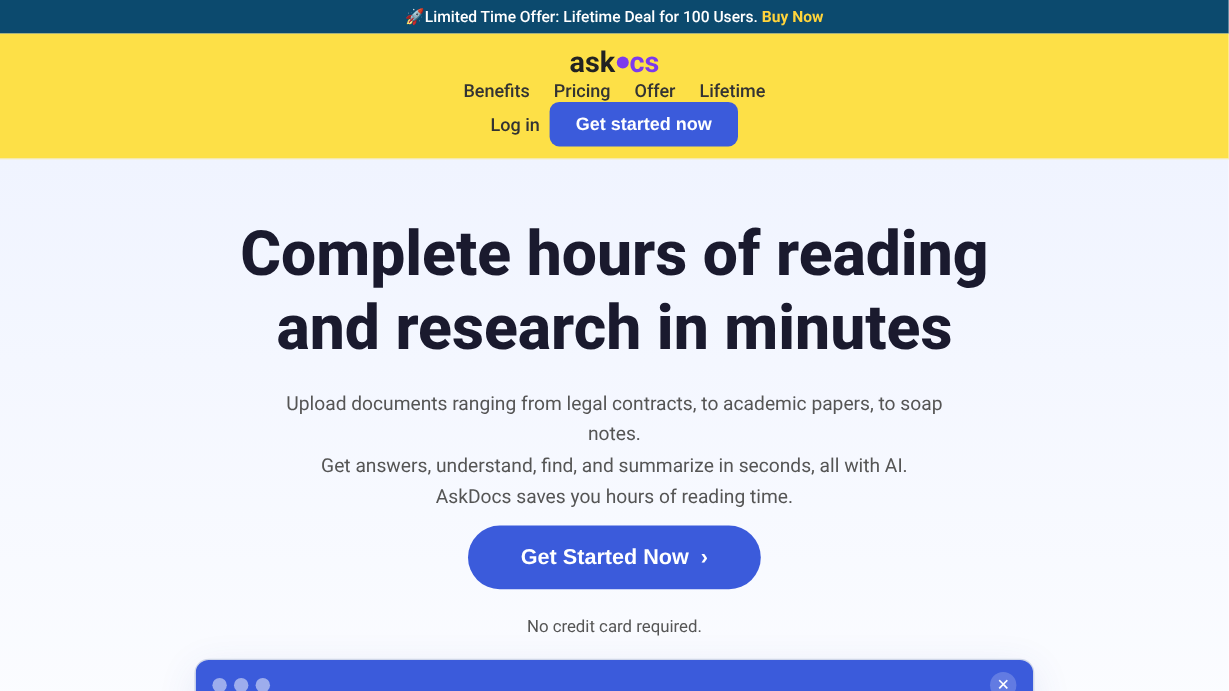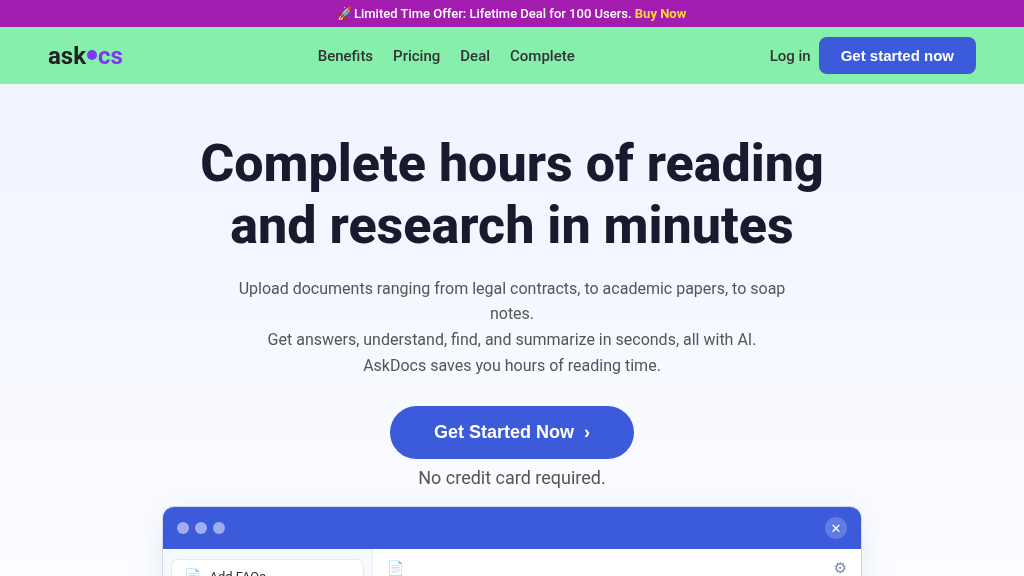--- a/index.html
+++ b/index.html
@@ -1,40 +1,41 @@
 <!DOCTYPE html>
 <html><head>
   <meta charset="utf-8">
   <style>
     * { margin: 0; padding: 0; box-sizing: border-box; }
     body { font-family: -apple-system, BlinkMacSystemFont, 'Segoe UI', Roboto, sans-serif; background: #fff; width: 1024px; height: 576px; overflow: hidden; }
 
     
     .top-banner {
-      background: #a21caf;
+      background: #0c4a6e;
       color: #fff;
       text-align: center;
       padding: 6px 12px;
       font-size: 13px;
       font-weight: 500;
     }
     .top-banner .buy-now {
       color: #ffd43b;
       font-weight: 700;
       cursor: pointer;
     }
 
     
     nav {
       display: flex;
       align-items: center;
       justify-content: space-between;
       padding: 10px 48px;
-      background: #86efac;
+      background: #fde047;
       border-bottom: 1px solid #f0f0f0;
+      flex-direction: column;
     }
     .logo {
       font-size: 24px;
       font-weight: 700;
       color: #222;
     }
     .logo span.highlight {
       color: #7c3aed;
     }
     .logo .dot {
@@ -94,42 +95,42 @@
       font-weight: 800;
       color: #1a1a2e;
       line-height: 1.2;
       max-width: 700px;
       margin: 0 auto 18px;
     }
     .hero p {
       font-size: 16px;
       color: #555;
       max-width: 560px;
-      margin: 0 auto 28px;
+      margin: 0 auto 12px;
       line-height: 1.6;
     }
     .btn-get-started-hero {
       background: #3b5bdb;
       color: #fff;
       border: none;
       padding: 16px 44px;
       border-radius: 50px;
       font-size: 18px;
       font-weight: 700;
       cursor: pointer;
       display: inline-flex;
       align-items: center;
       gap: 10px;
     }
     .btn-get-started-hero .arrow {
       font-size: 18px;
     }
     .no-credit {
-      margin-top: 8px;
-      font-size: 18px;
+      margin-top: 24px;
+      font-size: 14px;
       color: #555;
     }
 
     
     .app-mockup {
       width: 700px;
       margin: 18px auto 0;
       border-radius: 12px;
       overflow: hidden;
       border: 1.5px solid #d0d7e8;
@@ -226,22 +227,22 @@
   <span class="buy-now">Buy Now</span>
 </div>
 
 <nav>
   <div class="logo">
     ask<span class="dot"></span><span class="highlight">cs</span>
   </div>
   <ul class="nav-links">
     <li><a>Benefits</a></li>
     <li><a>Pricing</a></li>
-    <li><a>Deal</a></li>
-    <li><a>Complete</a></li>
+    <li><a>Offer</a></li>
+    <li><a>Lifetime</a></li>
   </ul>
   <div class="nav-actions">
     <span class="nav-login">Log in</span>
     <button class="btn-get-started-nav">Get started now</button>
   </div>
 </nav>
 
 <section class="hero">
   <h1>
     <span>Complete hours of reading</span><br>

